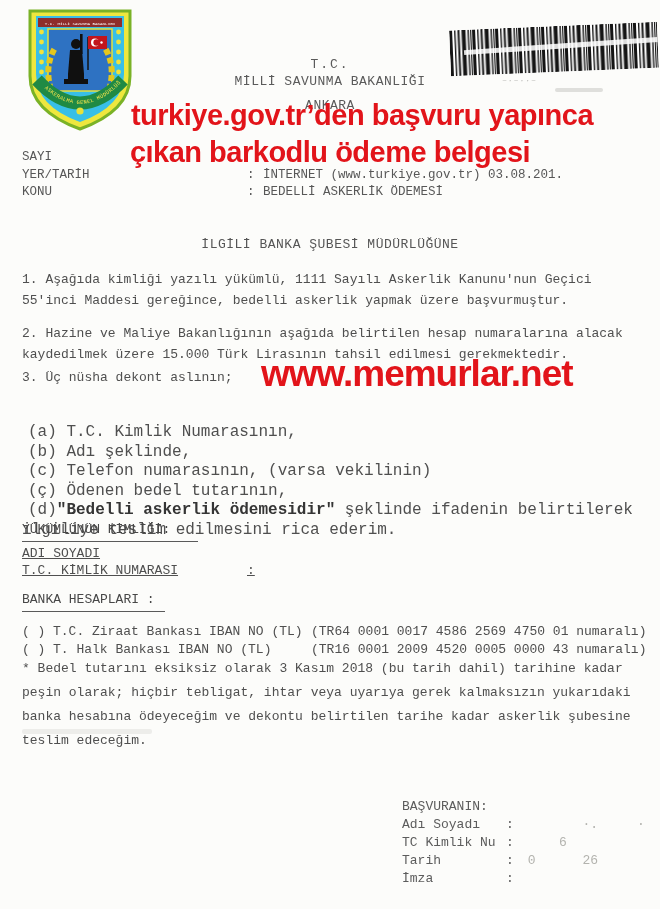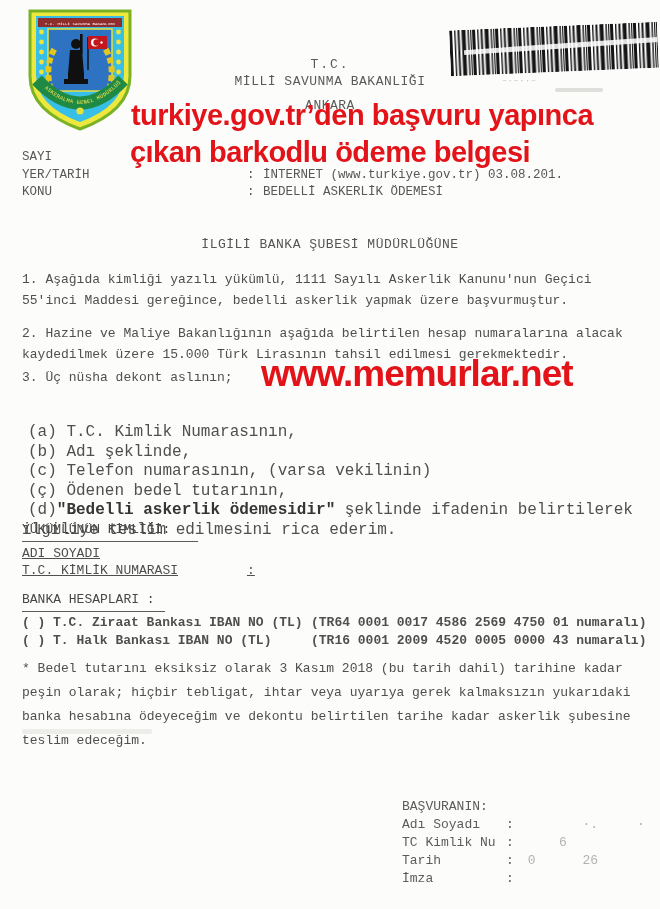--- a/index.html
+++ b/index.html
@@ -50,21 +50,21 @@
   .bold-quote{font-weight:bold;color:#353535;}
   
   .sec-heading{font-size:13px;color:#474747;border-bottom:1.2px solid #5a5a5a;padding-bottom:2px;display:inline-block;}
   .obligor{left:22px;top:521px;font-size:13px;line-height:17.5px;color:#4f4f4f;}
   .obligor .sec-heading{padding-right:28px;}
   .obligor-rows{margin-top:3px;text-decoration:underline;}
   .kv-row{display:flex;}
   .kv-label{width:225px;flex:none;}
   .banks{left:22px;top:591px;font-size:13px;line-height:18px;color:#4f4f4f;}
   .banks .sec-heading{padding-right:10px;}
-  .bank-rows{margin-top:2px;font-weight:bold;}
+  .bank-rows{margin-top:11px;}
   .bank-row{white-space:pre;}
   .bank-check{display:inline-block;width:31px;}
   .bank-name{display:inline-block;width:258px;}
   
   .note{left:22px;top:657px;width:630px;font-size:13px;line-height:24px;color:#4f4f4f;}
   
   .applicant{left:402px;top:798px;font-size:13px;line-height:18px;color:#5c5c5c;}
   .app-row{display:flex;}
   .app-label{width:104px;flex:none;}
   .app-sep{width:14px;flex:none;}

